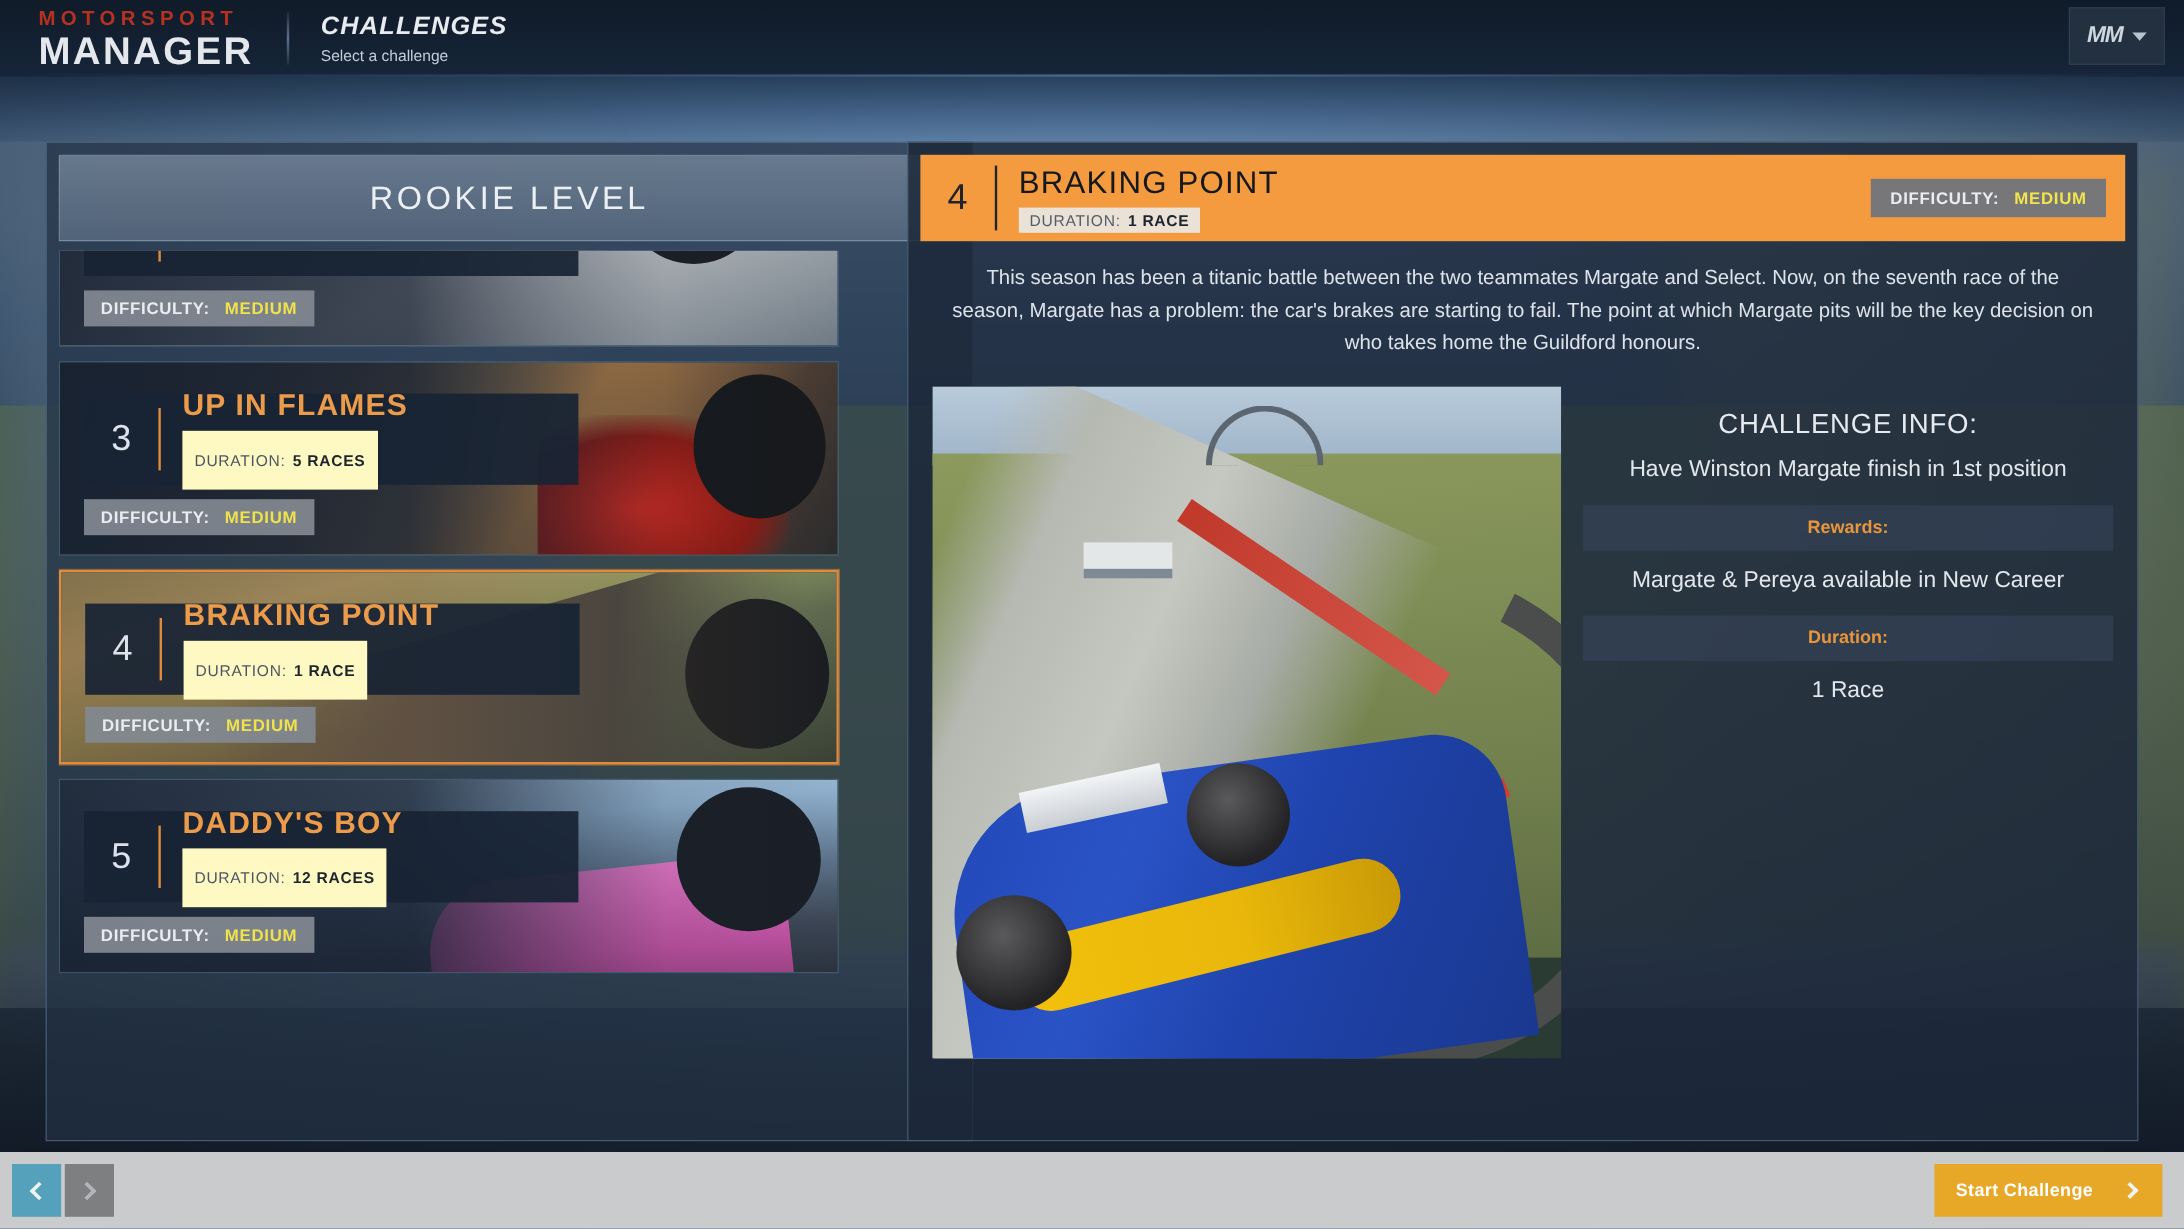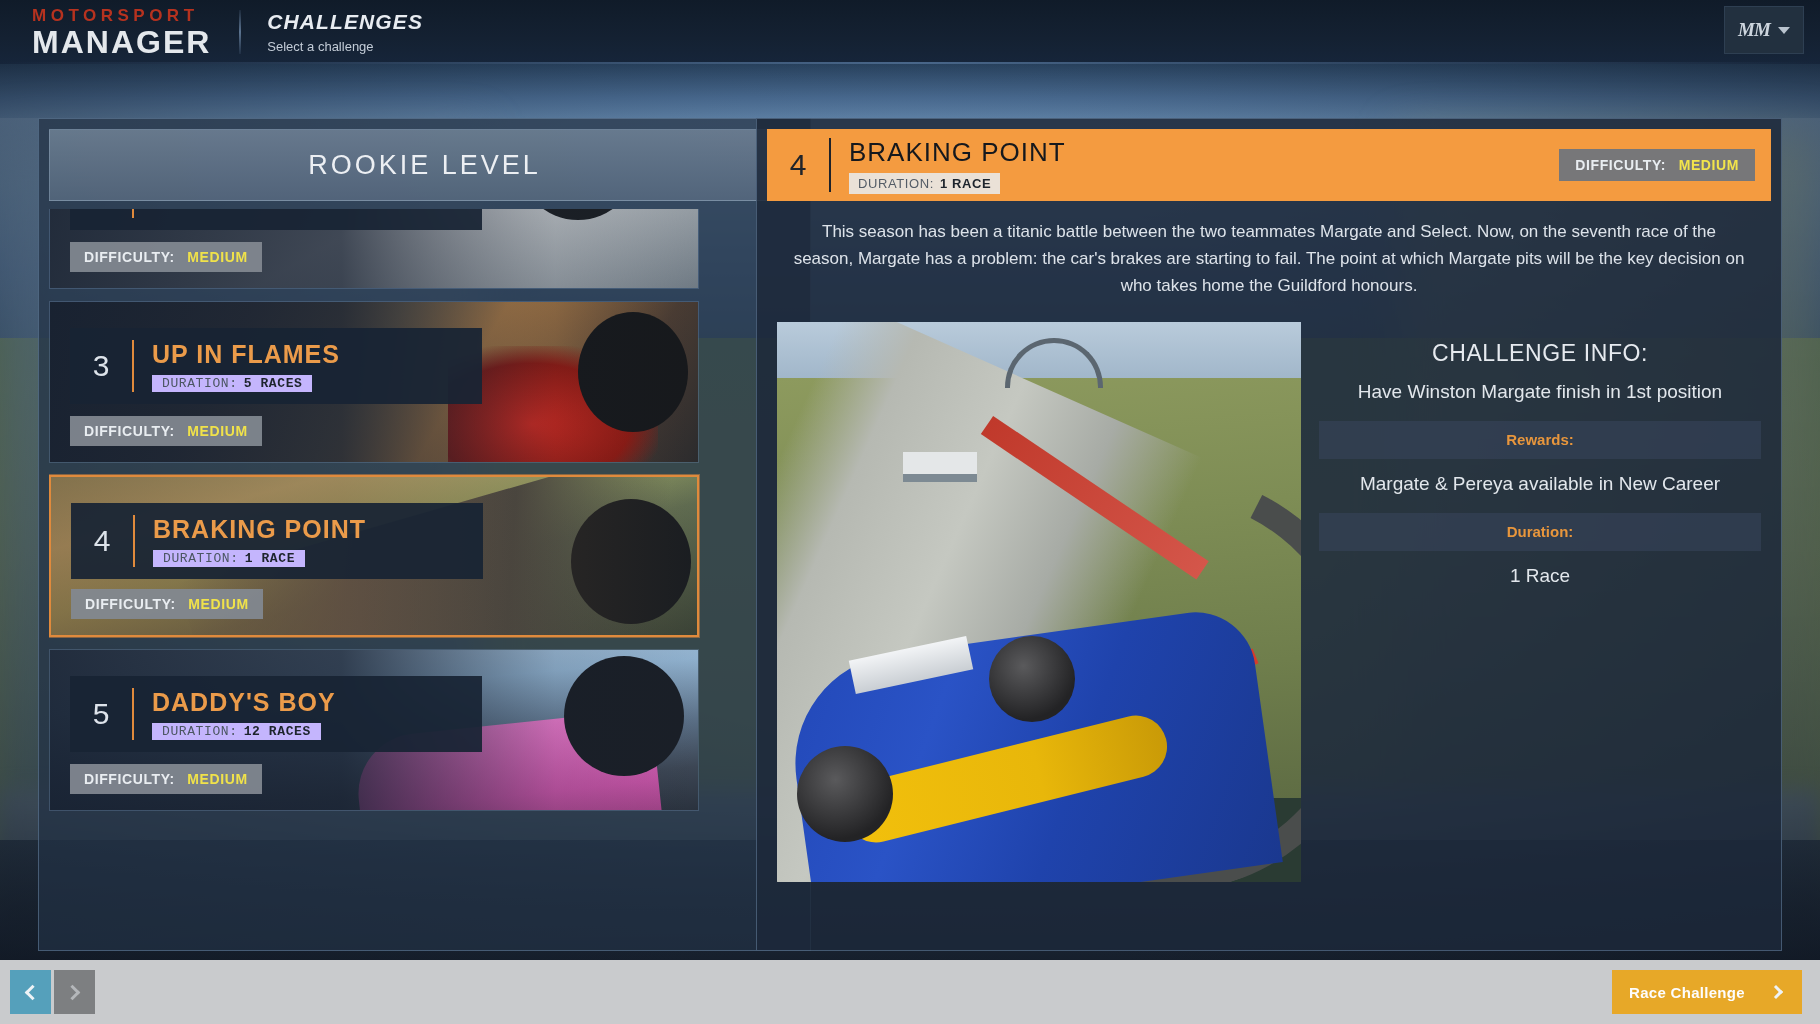--- a/index.html
+++ b/index.html
@@ -85,21 +85,20 @@
   .topbar-titles { line-height: 1.3; }
   .topbar-title {
     font-size: 21px; font-weight: bold; letter-spacing: 1.1px; color: #e8ecf1; font-style: italic;
   }
   .topbar-sub { font-size: 13px; color: #c3ccd7; margin-top: 4px; }
   .profile-badge {
     position: absolute; right: 16px; top: 6px; width: 80px; height: 48px;
     background: #22303f; border: 1px solid #2e3f52;
     display: flex; align-items: center; justify-content: center; gap: 8px;
     cursor: pointer;
-    font-family: Liberation Serif, serif;
   }
   .mm-logo {
     font-size: 19px; font-weight: bold; font-style: italic; color: #cdd5de;
     letter-spacing: -1px;
   }
   .chev-d { width: 0; height: 0; border-left: 6px solid transparent;
             border-right: 6px solid transparent; border-top: 7px solid #b9c3ce; }
 
   
   .content { position: absolute; left: 0; top: 64px; width: 1820px; height: 896px; z-index: 20; }
@@ -148,22 +147,22 @@
   }
   .card-num {
     width: 62px; text-align: center; font-size: 30px; color: #dde3ea; font-weight: 300;
   }
   .card-accent { width: 2px; height: 52px; background: #e08a3c; }
   .card-texts { margin-left: 18px; }
   .card-title {
     font-size: 25px; color: #eb9b4a; letter-spacing: 1px; font-weight: 700;
   }
   .dur-pill {
-    display: inline-block; margin-top: 6px; padding: 1px 10px;
-    background: #c4b5fd; font-size: 13px; letter-spacing: .6px; color: #4b5662; font-family: Liberation Mono, monospace;
+    display: inline-block; margin-top: 6px; padding: 17px 10px;
+    background: #fef9c3; font-size: 13px; letter-spacing: .6px; color: #4b5662;
   }
   .dur-pill b { color: #1d242c; margin-left: 6px; }
   .diff-pill {
     position: absolute; left: 20px; bottom: 16px;
     padding: 7px 14px; background: rgba(130,137,145,.93);
     font-size: 14px; letter-spacing: .6px; color: #e9edf1; font-weight: bold;
   }
   .diff-pill .val { color: #f0e24a; margin-left: 8px; }
 
   
@@ -519,16 +518,16 @@
 <div class="bottombar">
   <div class="nav-btns">
     <div class="nav-btn prev">
       <span class="chev left"></span>
     </div>
     <div class="nav-btn next">
       <span class="chev right dim"></span>
     </div>
   </div>
   <div class="start-btn">
-    <span class="start-btn-label">Race Challenge</span>
+    <span class="start-btn-label">Start Challenge</span>
     <span class="chev right start"></span>
   </div>
 </div>
 
 </body></html>

